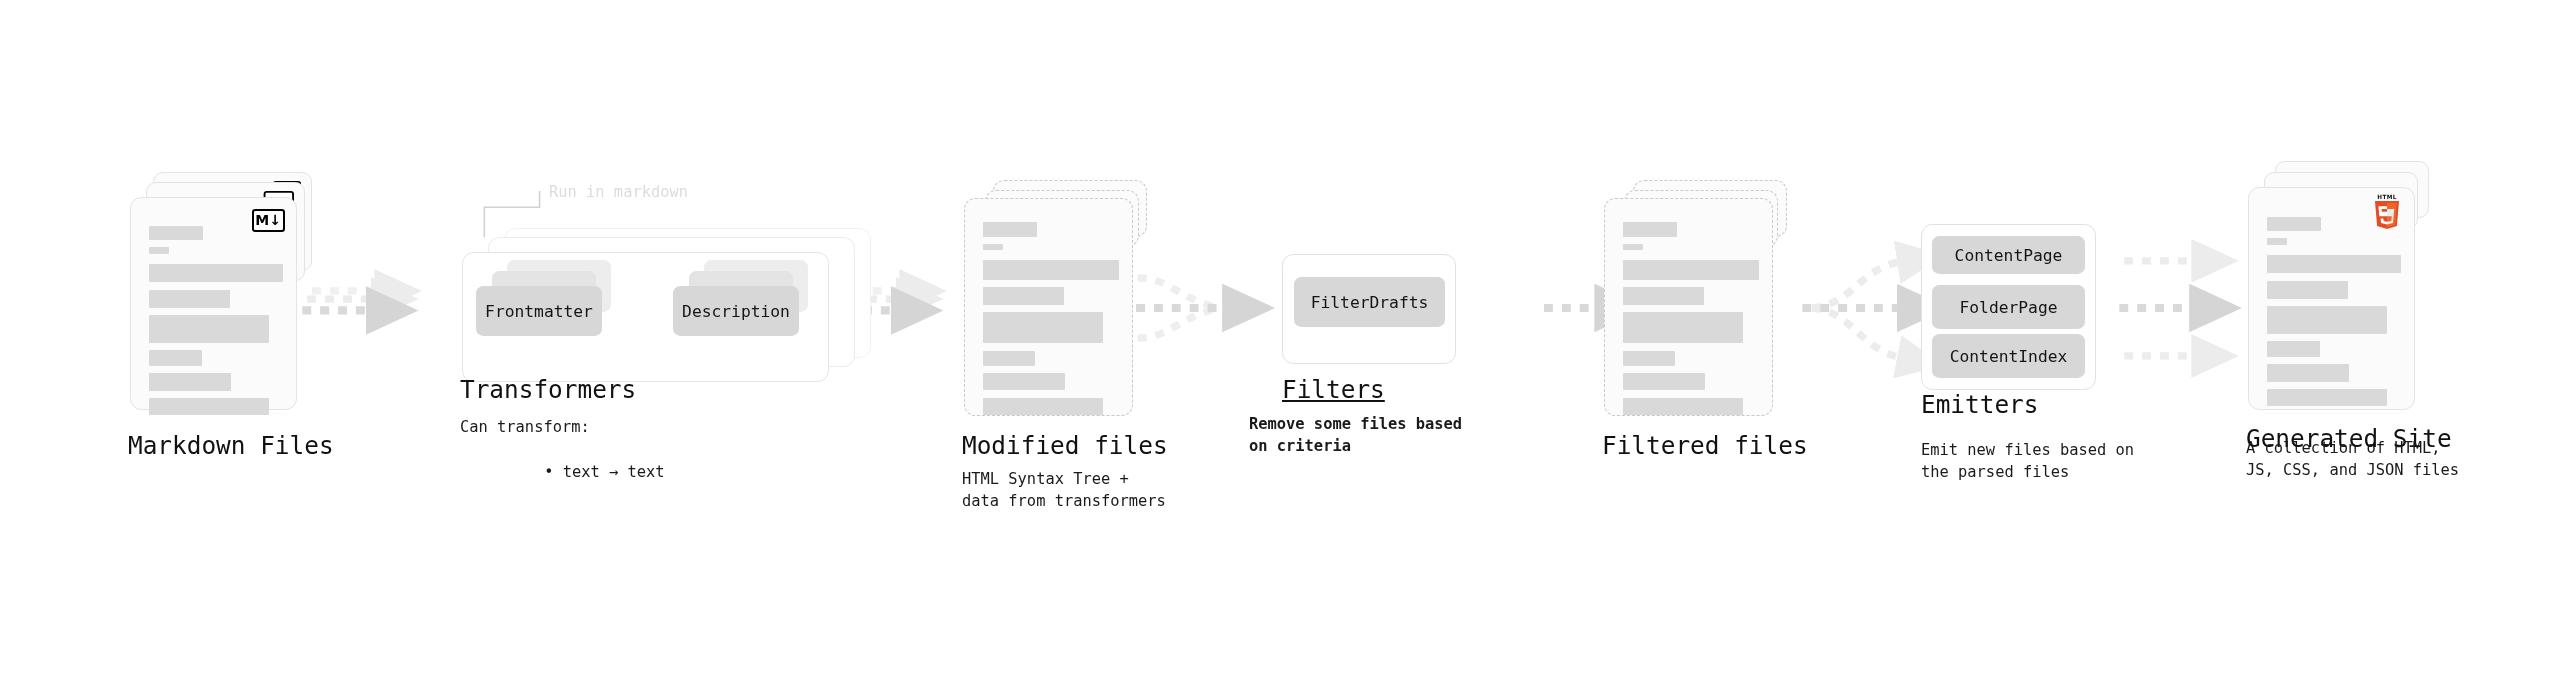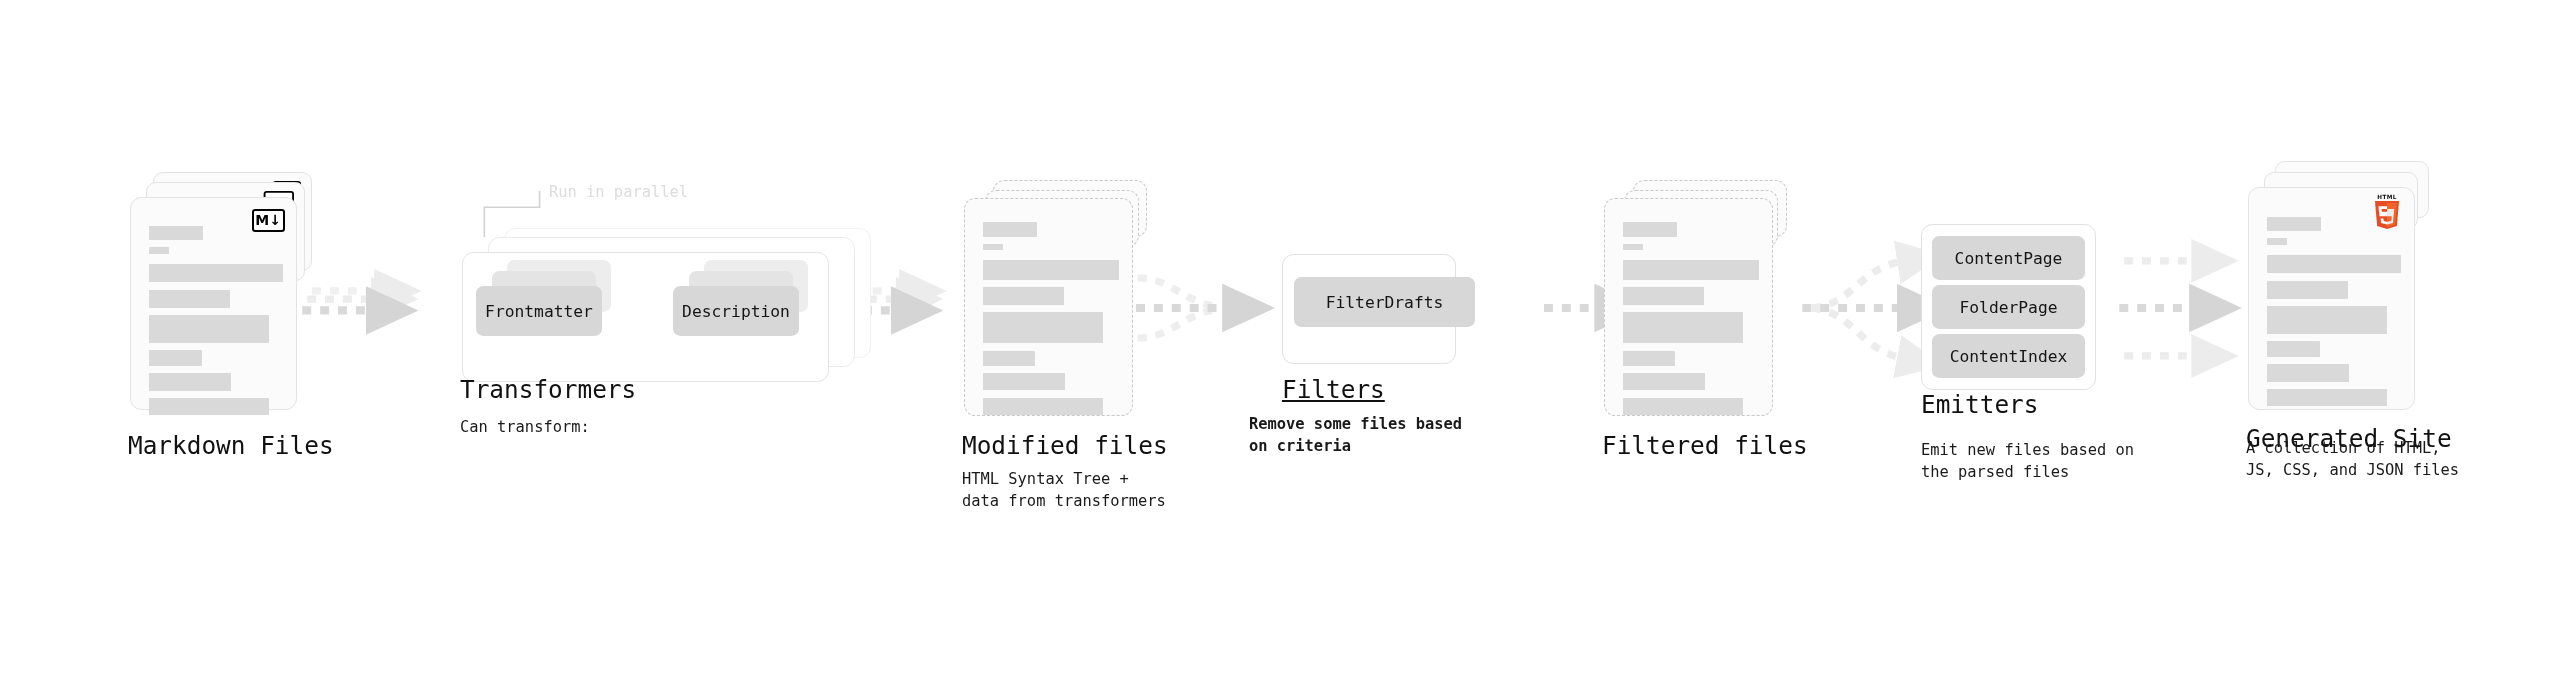--- a/index.html
+++ b/index.html
@@ -195,41 +195,44 @@
         <div class="bar" style="width:120px;height:28px;"></div>
         <div class="bar" style="width:53px;height:15.4px;"></div>
         <div class="bar" style="width:82px;height:18px;"></div>
         <div class="bar" style="width:120px;height:16.3px;"></div>
       </div>
     </div>
     <div class="stage-label" style="left:128px;top:431px;">Markdown Files</div>
   </div>
 
   <div>
-    <div class="parallel-note" style="left:549px;top:183px;">Run in parallel</div>
+    <div class="parallel-note" style="left:549px;top:183px;">Run in markdown</div>
 
     <div class="groupbox ghost" style="left:504px;top:228px;width:367px;height:130px;border-color:#f1f1f1;"></div>
     <div class="groupbox ghost" style="left:488px;top:237px;width:367px;height:130px;border-color:#ebebeb;"></div>
     <div class="groupbox" style="left:462px;top:252px;width:367px;height:130px;border-color:#e4e4e4;"></div>
 
     <div class="chip ghost" style="left:507px;top:260px;width:104px;height:52px;background:#ededed;color:transparent;"></div>
     <div class="chip ghost" style="left:492px;top:271px;width:104px;height:52px;background:#e4e4e4;color:transparent;"></div>
     <div class="chip" style="left:476px;top:286px;width:126px;height:50px;">
       <span>Frontmatter</span>
     </div>
 
     <div class="chip ghost" style="left:704px;top:260px;width:104px;height:52px;background:#ededed;color:transparent;"></div>
     <div class="chip ghost" style="left:689px;top:271px;width:104px;height:52px;background:#e4e4e4;color:transparent;"></div>
     <div class="chip" style="left:673px;top:286px;width:126px;height:50px;">
       <span>Description</span>
     </div>
 
     <div class="stage-label" style="left:460px;top:375px;">Transformers</div>
     <div class="stage-desc" style="left:460px;top:416px;">Can transform:</div>
     <div style="position:absolute;left:470px;top:439px;">
+      <div class="stage-desc" style="position:relative;left:0;top:0;">
+        •&nbsp;<span>text → text</span>
+      </div>
     </div>
   </div>
 
   <div>
     <div class="doc dashed" style="left:993px;top:180px;width:154px;height:57px;"></div>
     <div class="doc dashed" style="left:985px;top:190px;width:154px;height:57px;"></div>
     <div class="doc dashed" style="left:964px;top:198px;width:169px;height:218px;">
       <div class="bars" style="top:23px;">
         <div class="bar" style="width:54px;height:14.6px;"></div>
         <div class="bar" style="width:20.3px;height:6.5px;margin-bottom:9.8px;"></div>
@@ -241,21 +244,21 @@
         <div class="bar" style="width:120px;height:17px;"></div>
       </div>
     </div>
     <div class="stage-label" style="left:962px;top:431px;">Modified files</div>
     <div class="stage-desc" style="left:962px;top:468px;">HTML Syntax Tree +
 data from transformers</div>
   </div>
 
   <div>
     <div class="groupbox" style="left:1282px;top:254px;width:174px;height:110px;"></div>
-    <div class="chip" style="left:1294px;top:277px;width:181px;height:50px;">
+    <div class="chip" style="left:1294px;top:277px;width:151px;height:50px;">
       <span>FilterDrafts</span>
     </div>
     <div class="stage-label" style="left:1282px;top:375px;text-decoration:underline;">Filters</div>
     <div class="stage-desc" style="left:1249px;top:413px;font-weight:bold;">Remove some files based
 on criteria</div>
   </div>
 
   <div>
     <div class="doc dashed" style="left:1633px;top:180px;width:154px;height:57px;"></div>
     <div class="doc dashed" style="left:1624px;top:190px;width:154px;height:57px;"></div>
@@ -269,21 +272,21 @@
         <div class="bar" style="width:52px;height:15.4px;"></div>
         <div class="bar" style="width:82px;height:17px;"></div>
         <div class="bar" style="width:120px;height:17px;"></div>
       </div>
     </div>
     <div class="stage-label" style="left:1602px;top:431px;">Filtered files</div>
   </div>
 
   <div>
     <div class="groupbox" style="left:1921px;top:224px;width:175px;height:166px;"></div>
-    <div class="chip" style="left:1932px;top:236px;width:153px;height:44px;">
+    <div class="chip" style="left:1932px;top:236px;width:153px;height:38px;">
       <span>ContentPage</span>
     </div>
     <div class="chip" style="left:1932px;top:285px;width:153px;height:44px;">
       <span>FolderPage</span>
     </div>
     <div class="chip" style="left:1932px;top:334px;width:153px;height:44px;">
       <span>ContentIndex</span>
     </div>
     <div class="stage-label" style="left:1921px;top:390px;">Emitters</div>
     <div class="stage-desc" style="left:1921px;top:427px;margin-top:12px;">Emit new files based on

